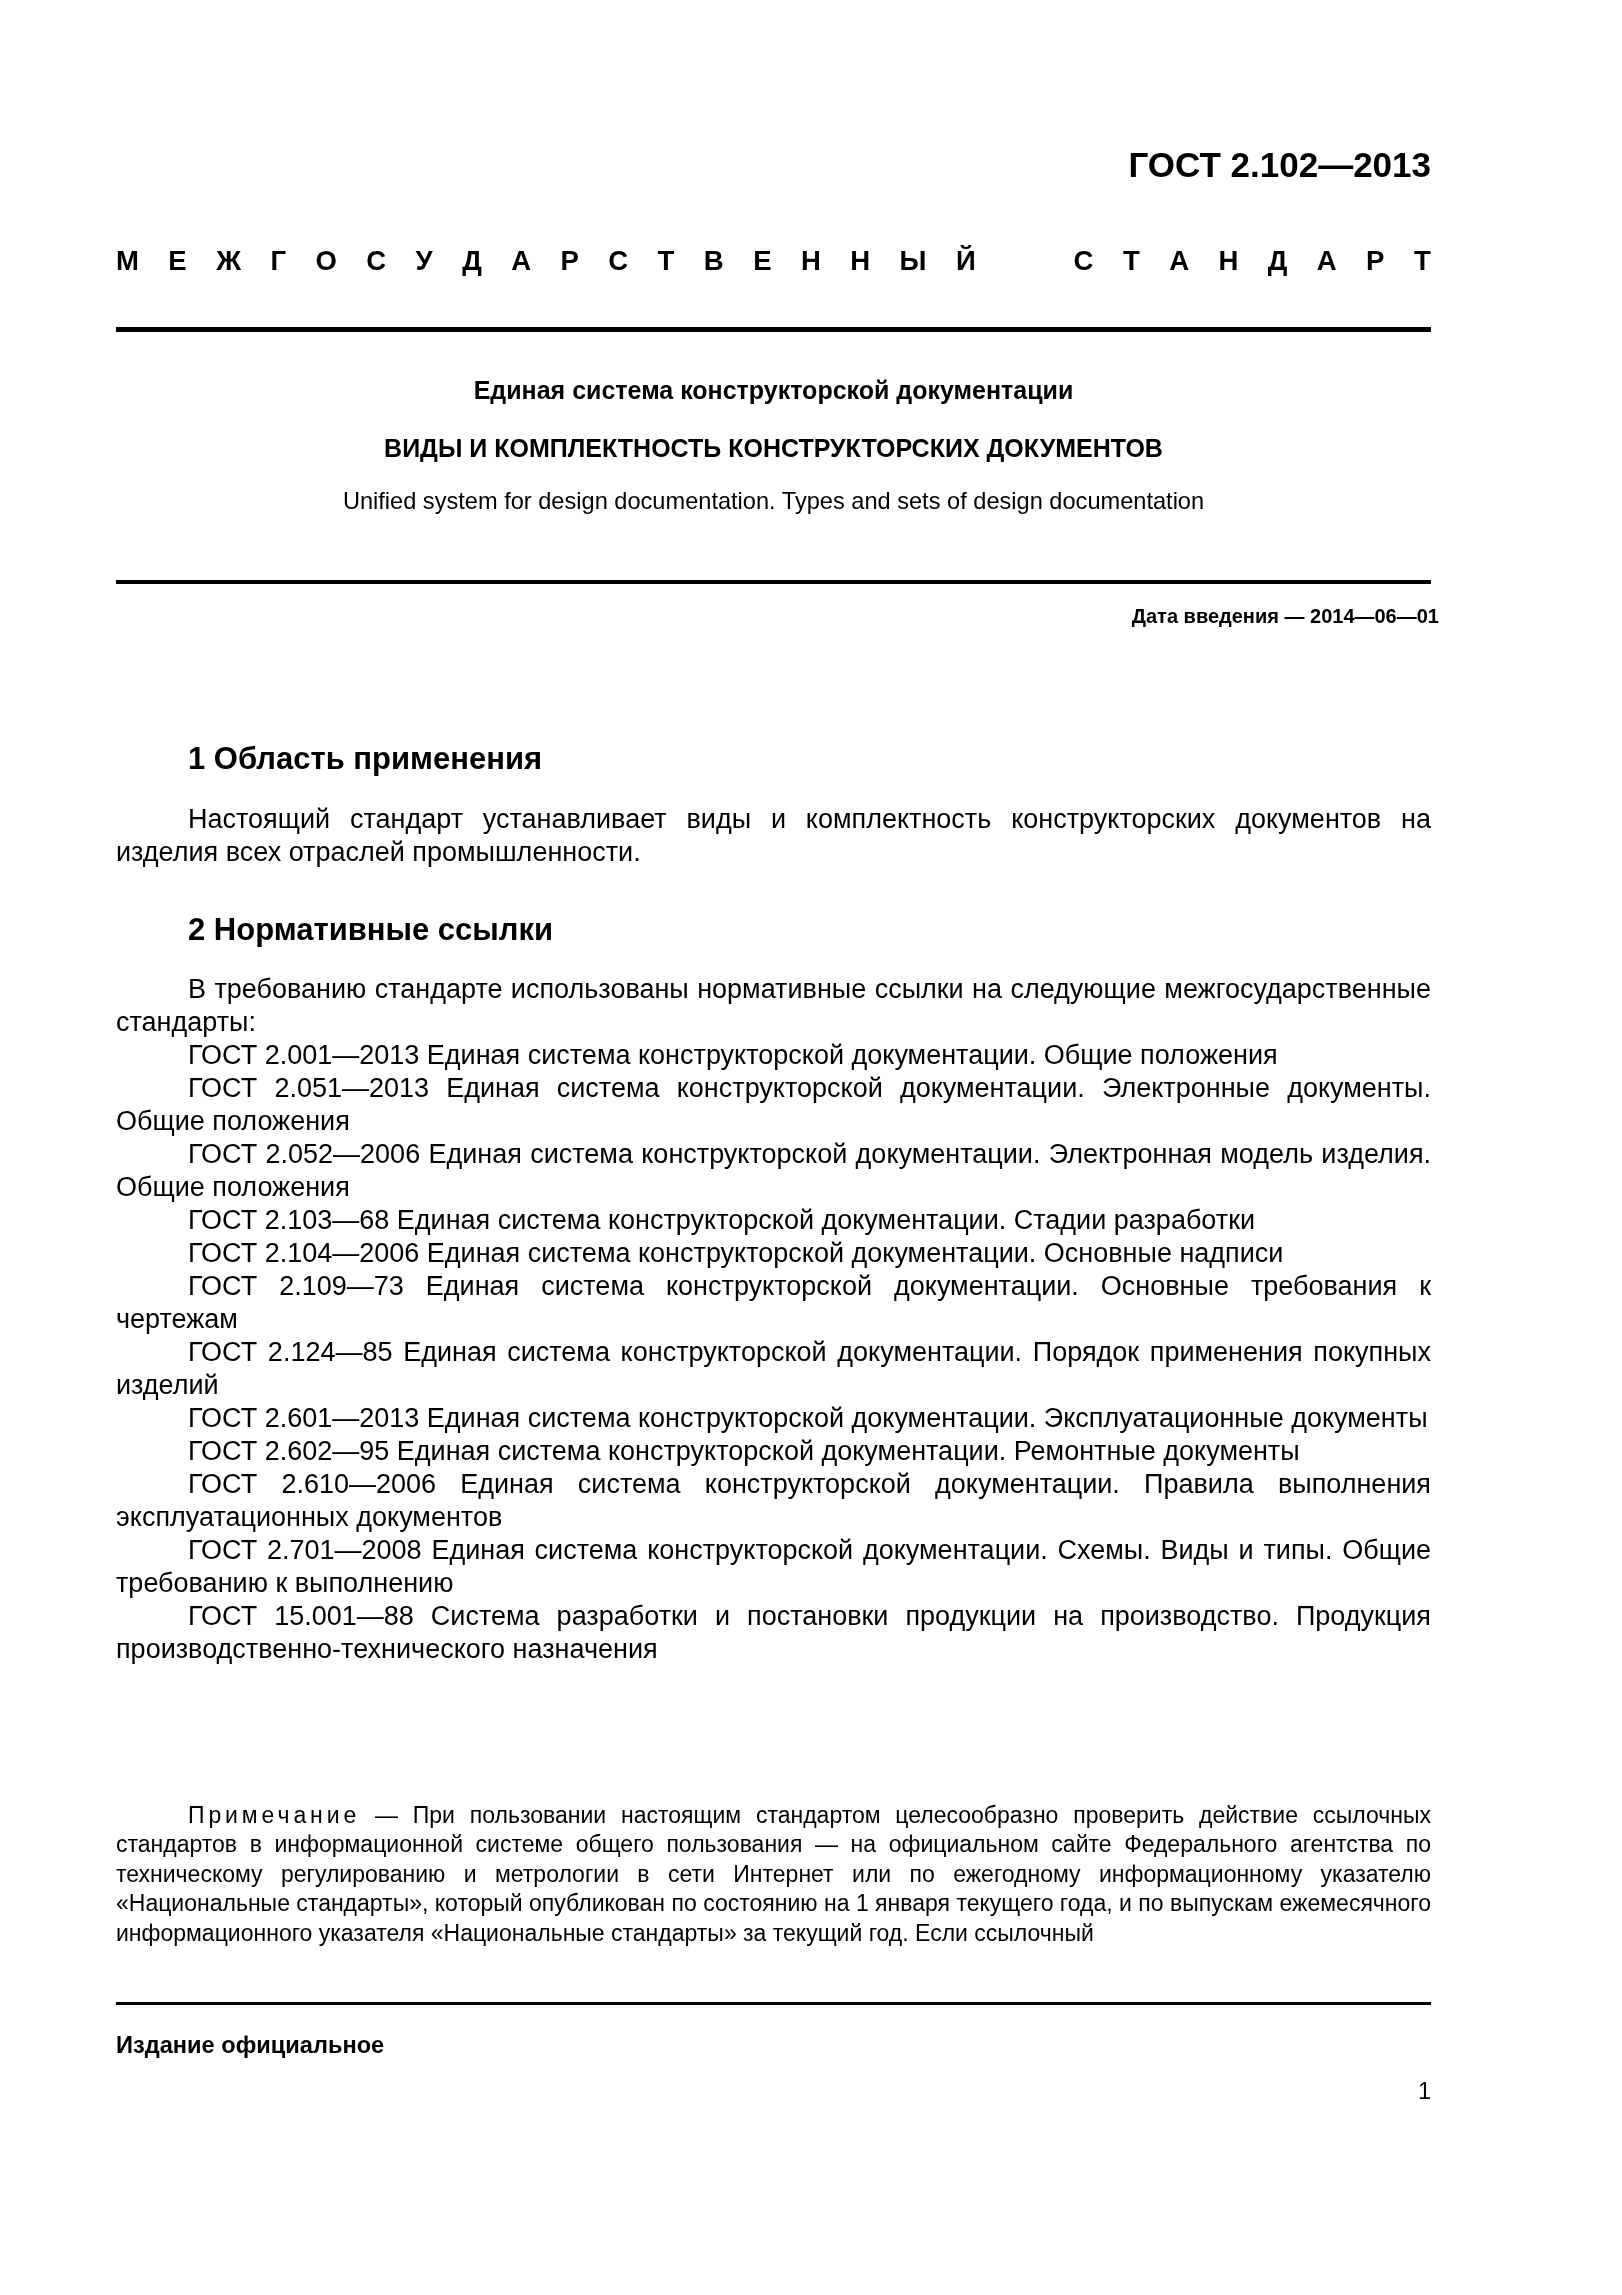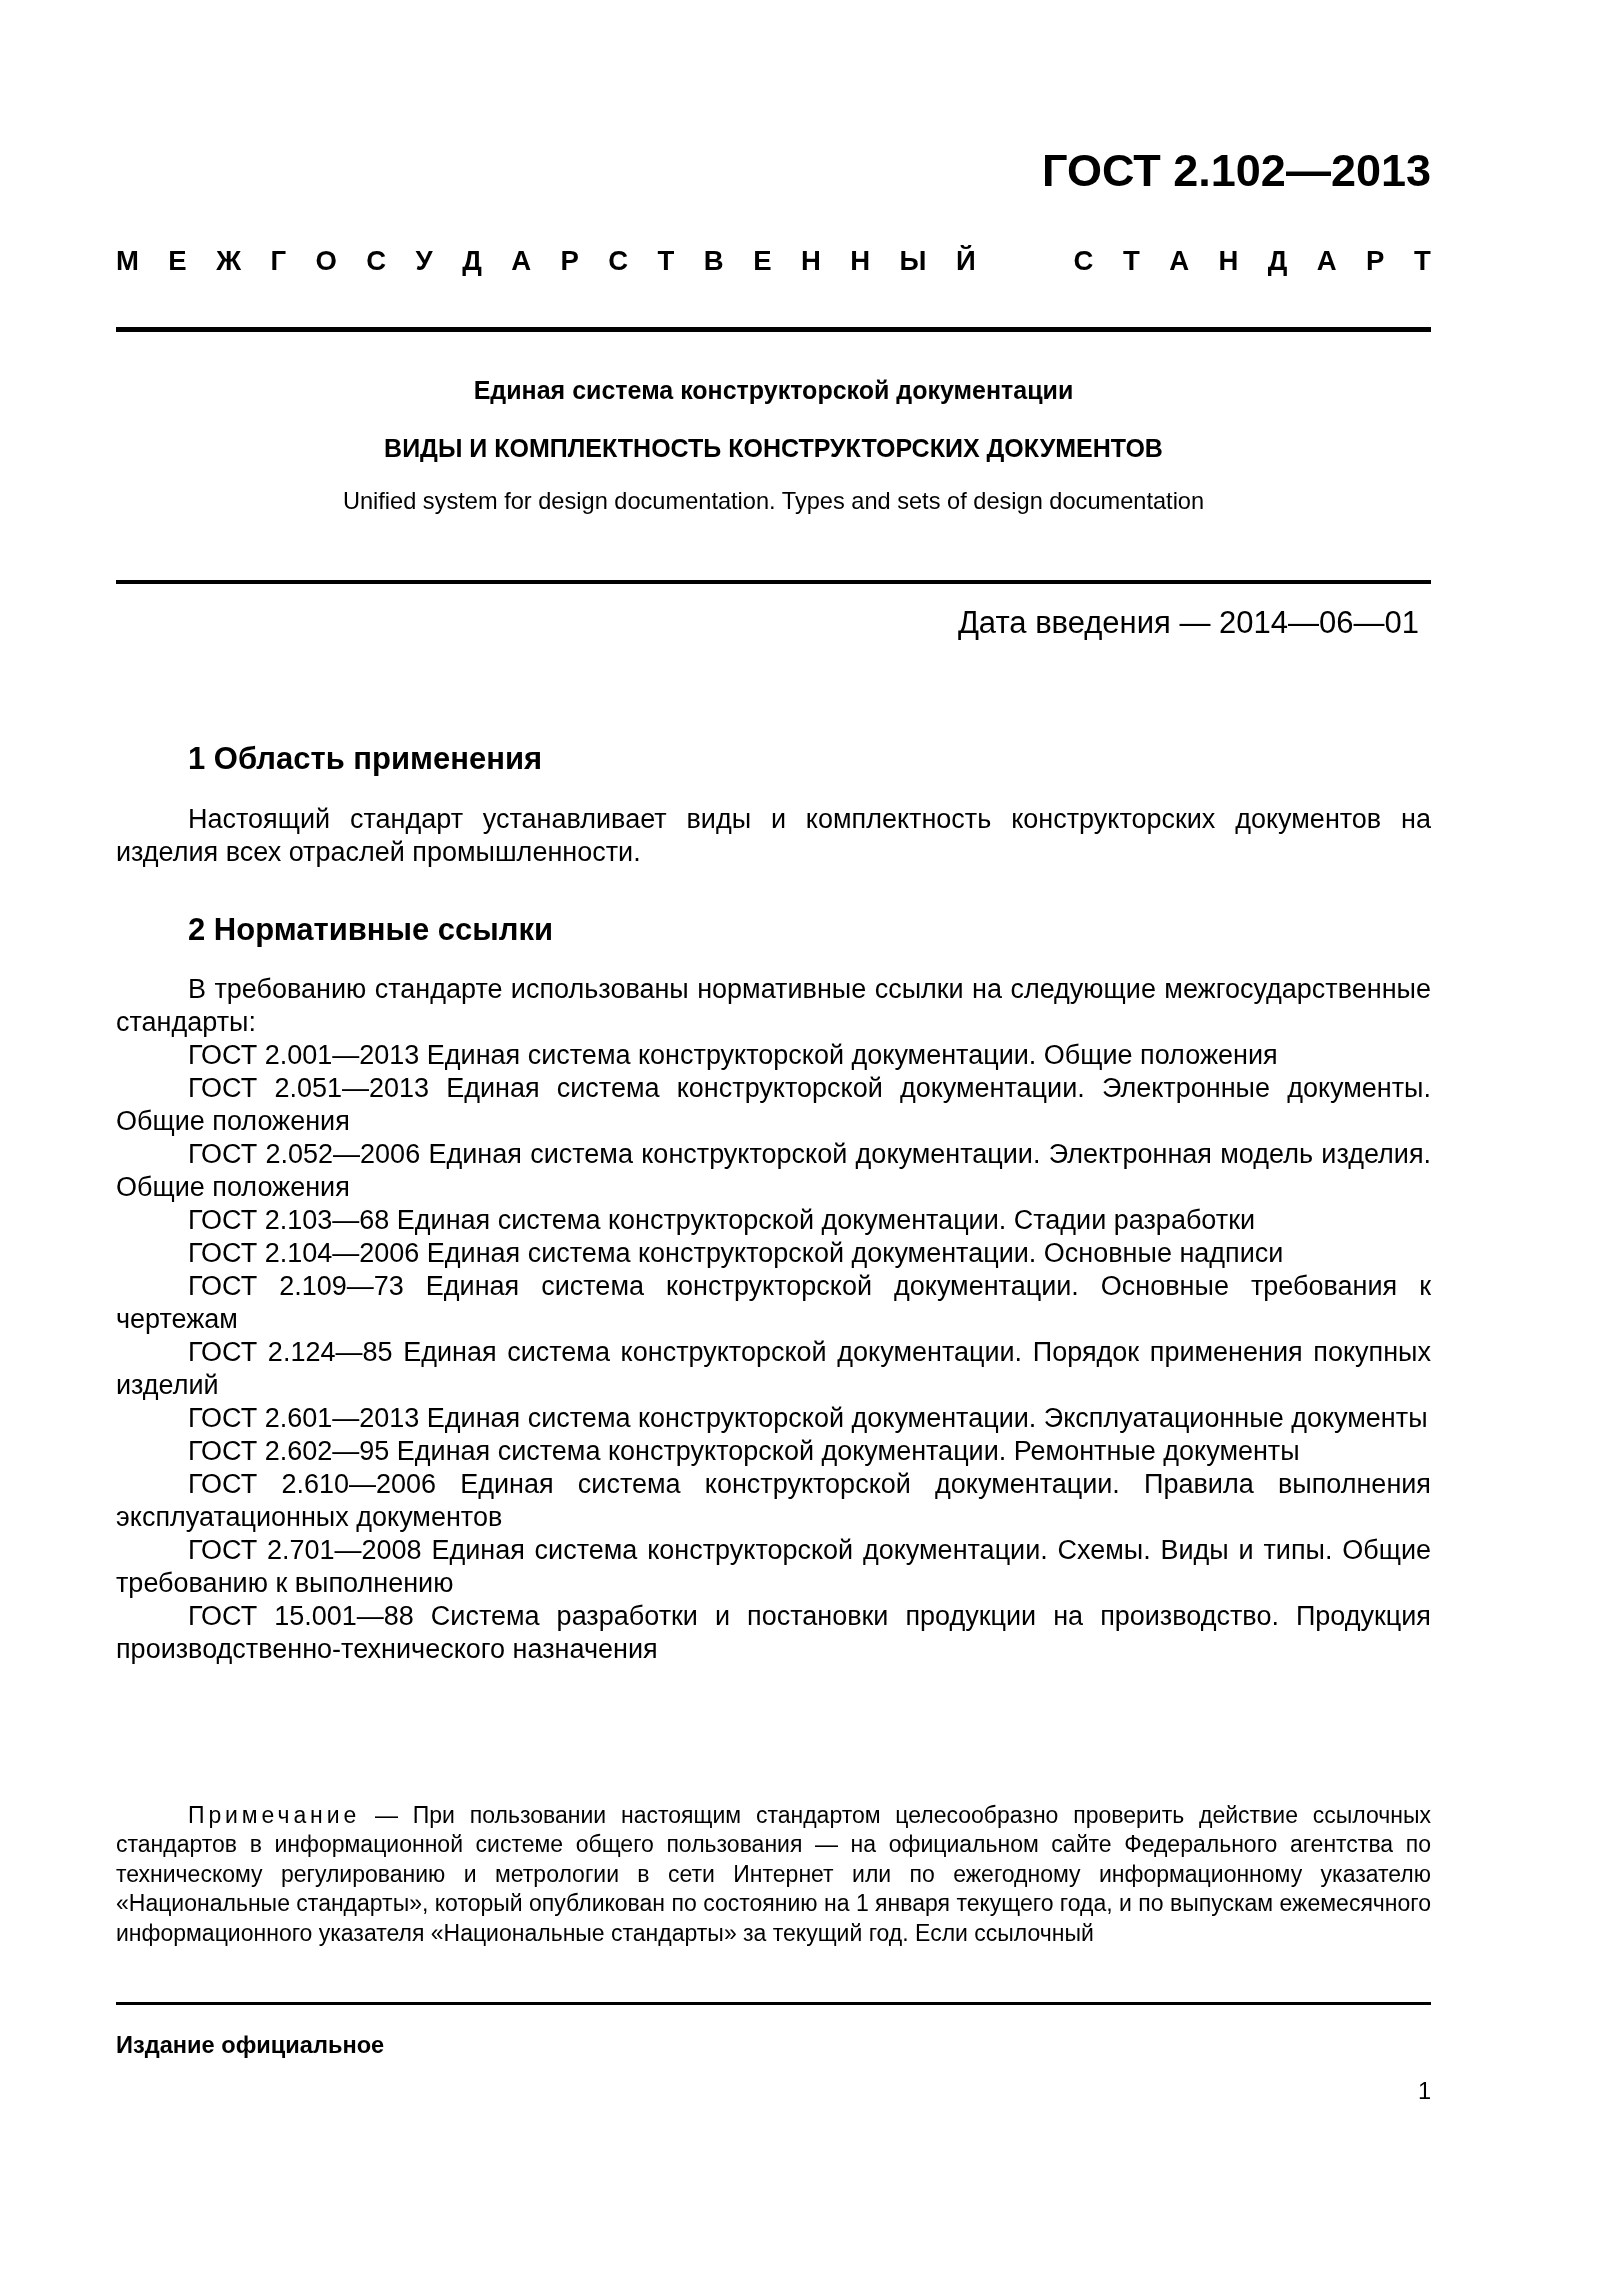--- a/index.html
+++ b/index.html
@@ -1,29 +1,29 @@
 <!DOCTYPE html>
 <html style="font-size:10.5px"><head>
 <meta charset="utf-8">
 <style>
   html, body { margin: 0; padding: 0; background: #ffffff; }
   body { width: 1623px; height: 2295px; position: relative; overflow: hidden;
          font-family: "Liberation Sans", sans-serif; color: #000; }
   .abs { position: absolute; }
-  .doc-code { right: 192px; top: 145px; font-size: 45px; font-weight: bold; white-space: nowrap; }
+  .doc-code { right: 192px; top: 145px; font-size: 35px; font-weight: bold; white-space: nowrap; }
   .interstate { left: 116px; width: 1315px; top: 245px; font-size: 27.5px; font-weight: bold;
                 display: flex; justify-content: space-between; }
   .interstate span { display: inline-block; }
   .interstate .gap { width: 39px; }
   .rule-thick { left: 116px; width: 1315px; height: 5.2px; background: #000; }
   .center-line { left: 116px; width: 1315px; text-align: center; white-space: nowrap; }
   .series { top: 376px; font-size: 25px; font-weight: bold; }
   .title { top: 434px; font-size: 25px; font-weight: bold; }
   .title-en { top: 488px; font-size: 23.6px; }
-  .intro-date { right: 204px; top: 605px; font-size: 31px; font-weight: normal; white-space: nowrap; }
+  .intro-date { right: 184px; top: 605px; font-size: 20px; font-weight: bold; white-space: nowrap; }
   .section-head { left: 188px; font-size: 31px; font-weight: bold; white-space: nowrap; }
   .body { left: 116px; width: 1315px; font-size: 27px; line-height: 33px; }
   .body p { margin: 0; text-indent: 72px; text-align: justify; }
   .refs p { margin: 0; text-indent: 72px; text-align: justify; }
   .note { left: 116px; width: 1315px; font-size: 23px; line-height: 29.4px; }
   .note p { margin: 0; text-indent: 72px; text-align: justify; }
   .note .note-label { letter-spacing: 3.9px; }
   .edition { left: 116px; top: 2032px; font-size: 23.6px; font-weight: bold; white-space: nowrap; }
   .page-num { right: 192px; top: 2078px; font-size: 23.6px; }
 </style>

